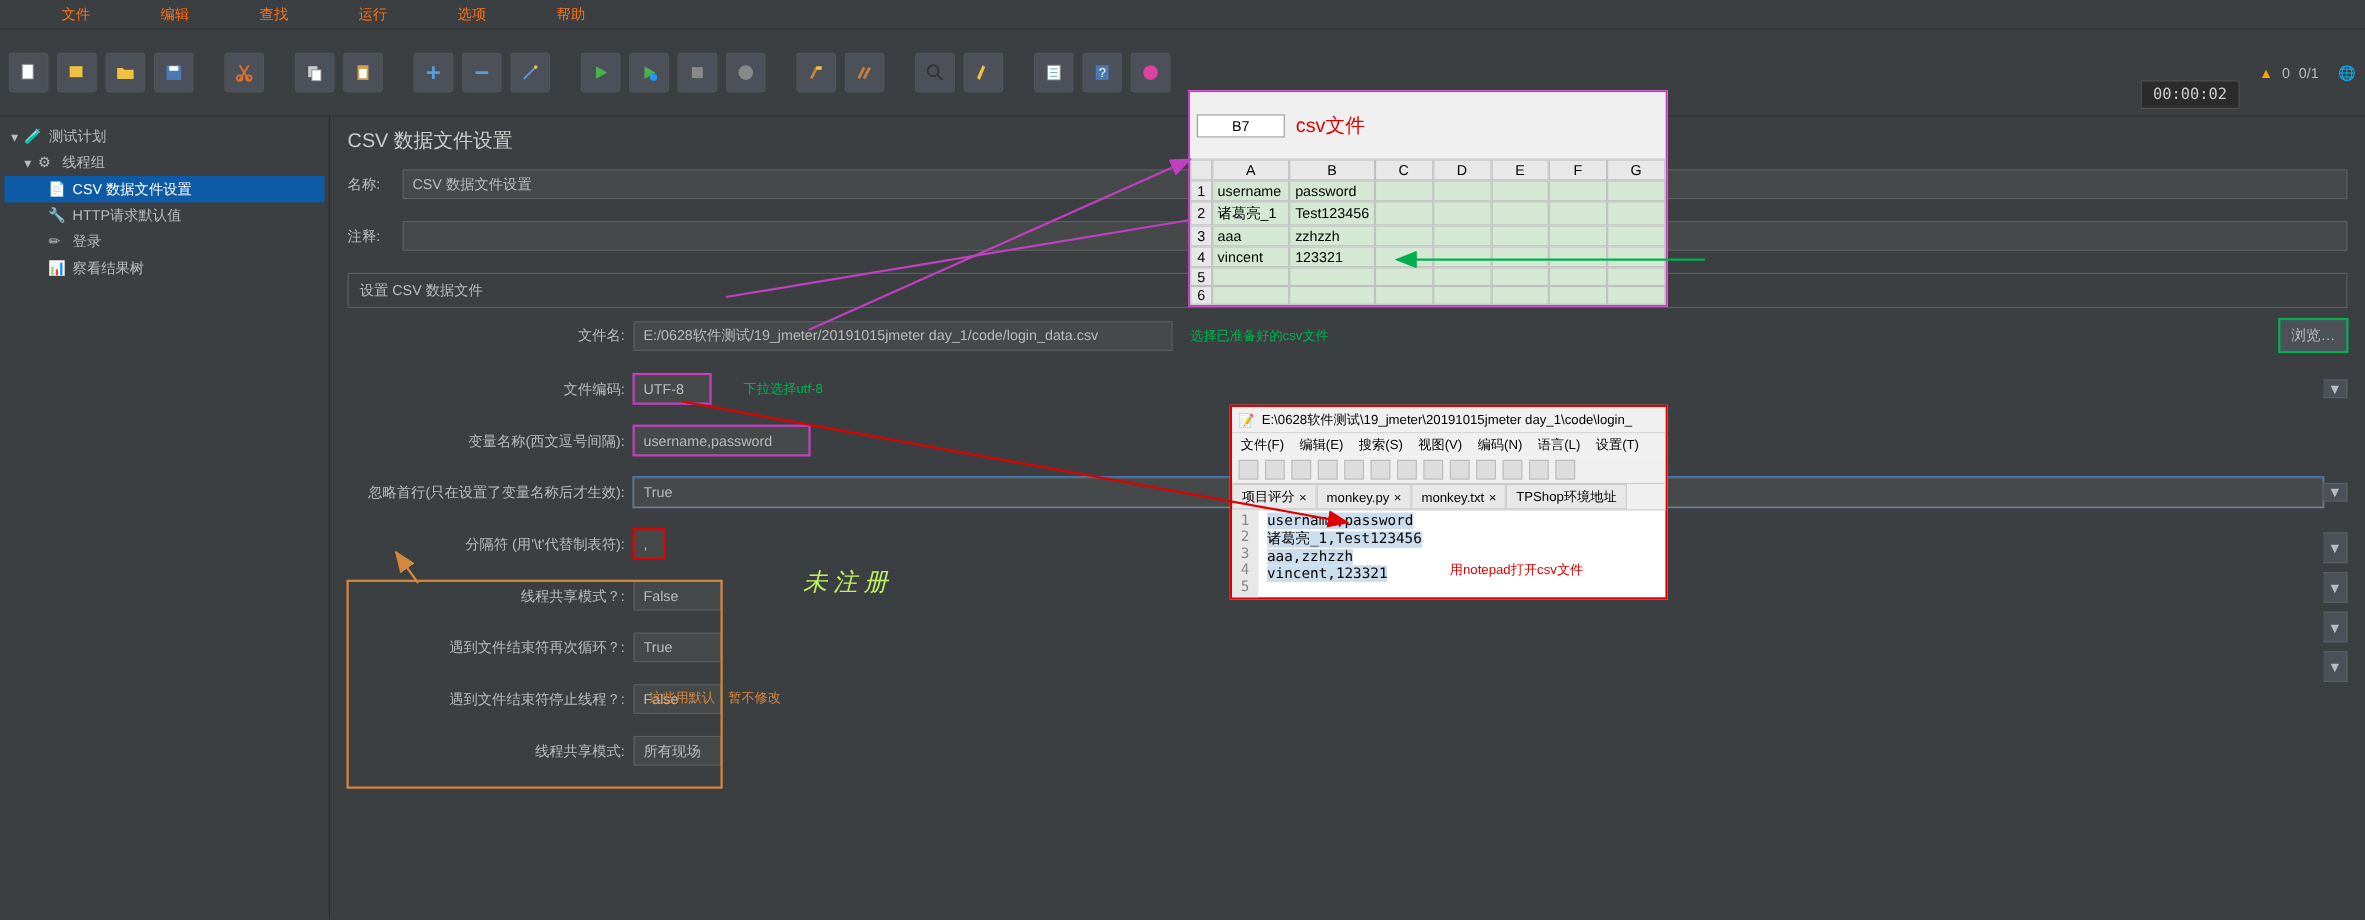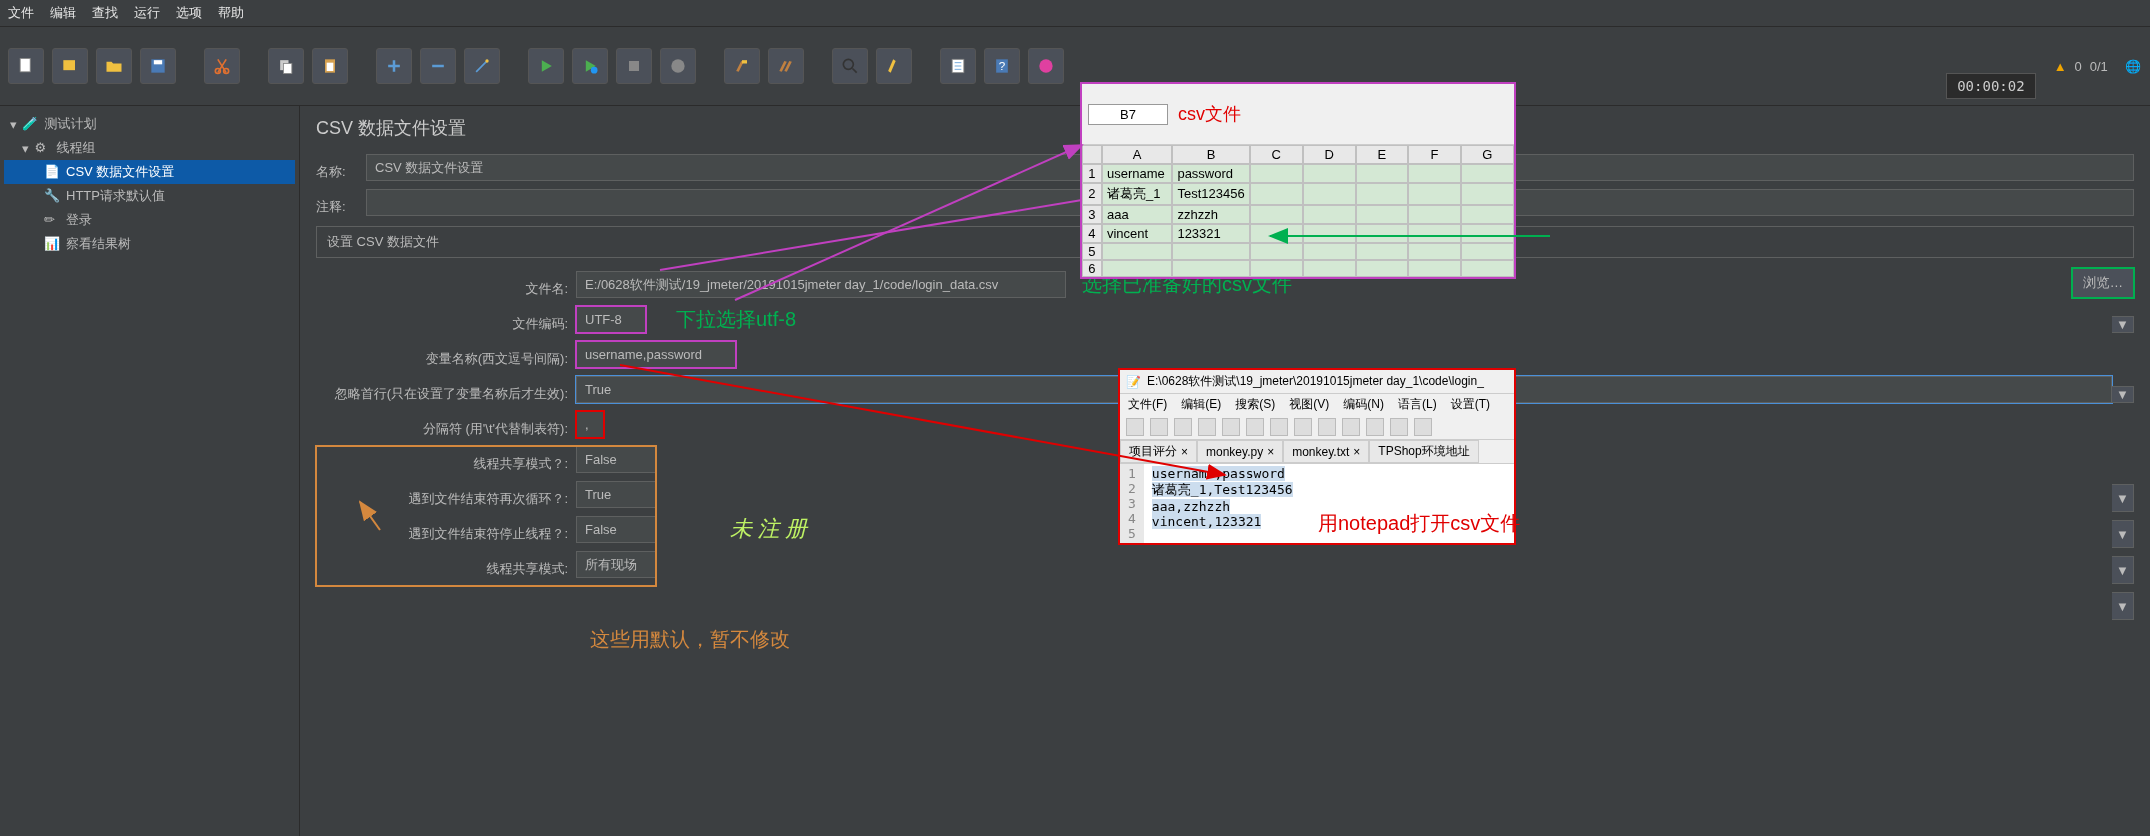--- a/index.html
+++ b/index.html
@@ -15,21 +15,21 @@
 }
 
 
 .menubar {
   background: #3c3f41;
   padding: 4px 8px;
   display: flex;
   gap: 16px;
   border-bottom: 1px solid #2b2b2b;
 }
-.menubar span { cursor: pointer; color: #e5e5e5; }
+.menubar span { cursor: pointer; color: #f97316; margin-left: 48px; }
 
 
 .toolbar {
   background: #3c3f41;
   padding: 6px 8px;
   display: flex;
   align-items: center;
   gap: 8px;
   border-bottom: 1px solid #2b2b2b;
 }
@@ -92,22 +92,22 @@
   padding: 10px 16px;
   position: relative;
 }
 .panel-title {
   font-size: 18px;
   color: #ccc;
   margin-bottom: 14px;
 }
 .form-row {
   display: flex;
-  align-items: flex-end;
-  margin-bottom: 8px;
+  align-items: center;
+  margin-bottom: 20px;
 }
 .form-label {
   width: 260px;
   text-align: right;
   padding-right: 8px;
   color: #bbb;
 }
 .form-label-short { width: 50px; text-align: left; }
 .form-input {
   flex: 1;
@@ -144,21 +144,21 @@
 }
 
 
 .hl-purple { outline: 2px solid #c040c0; outline-offset: -1px; }
 .hl-red { outline: 2px solid #e00000; outline-offset: -1px; }
 .hl-orange { outline: 2px solid #d4883e; outline-offset: -1px; }
 .hl-green-border { outline: 2px solid #00b050; outline-offset: -1px; }
 
 .annot {
   position: absolute;
-  font-size: 20px;
+  font-size: 12px;
   pointer-events: none;
 }
 .annot-green { color: #00b050; }
 .annot-red { color: #e00000; }
 .annot-orange { color: #d4883e; }
 .annot-blue { color: #bef264; font-style: italic; font-family: "KaiTi","STKaiti",serif; font-size: 22px;}
 
 
 .overlay {
   position: absolute;

